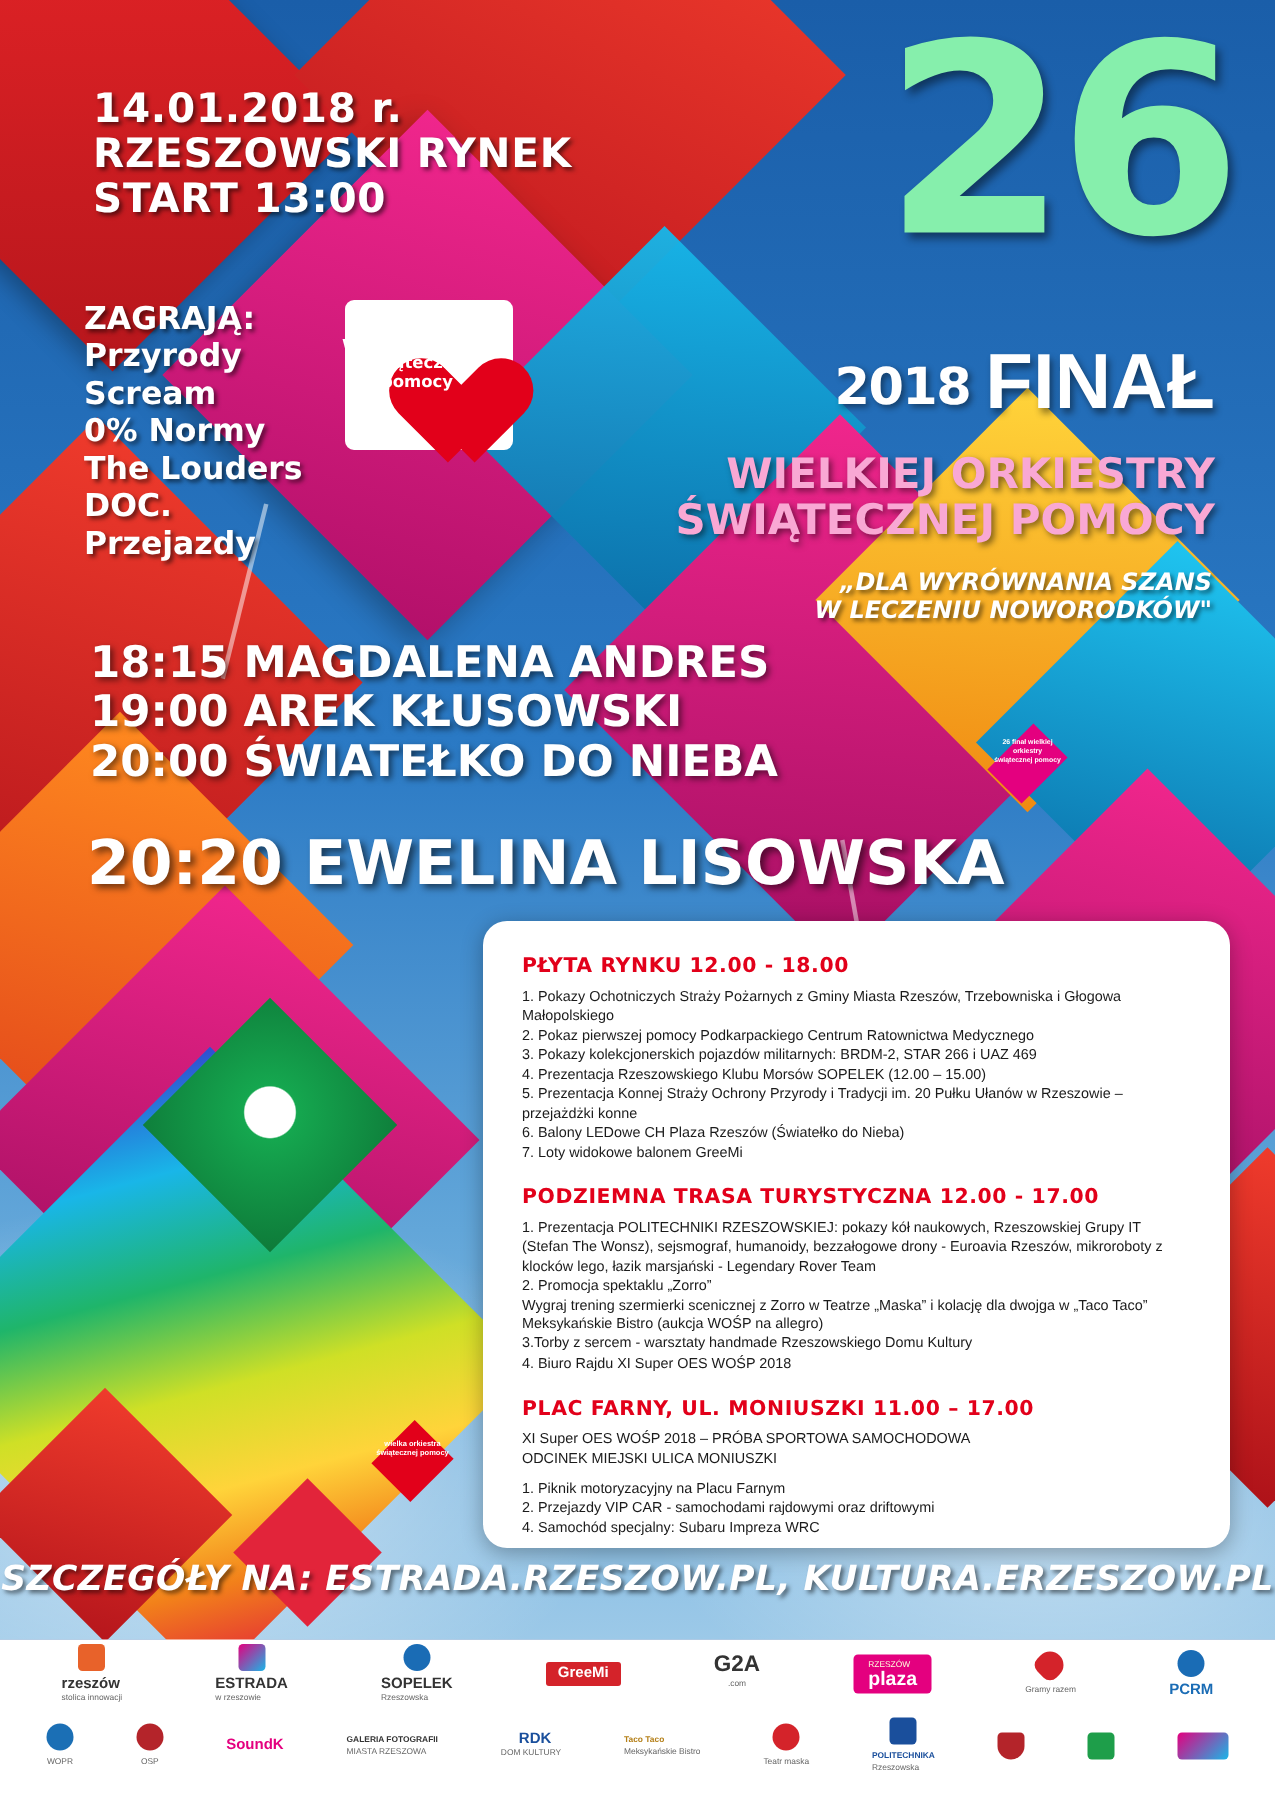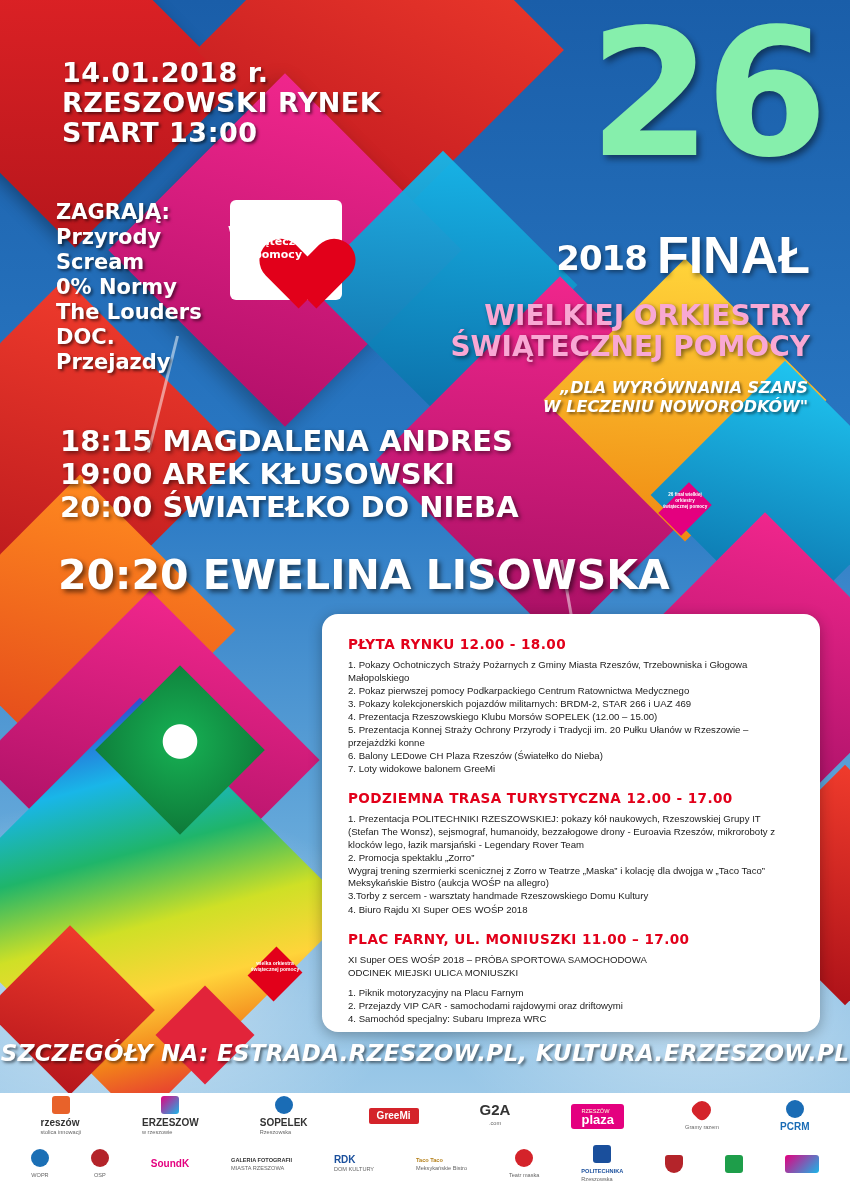--- a/index.html
+++ b/index.html
@@ -276,21 +276,21 @@
 
   <div class="sponsors">
     <div class="srow">
       <div class="logo">
         <span class="mark" style="background:#e8622a;"></span>
         <span><span class="big">rzeszów</span><br>
         <span class="sm">stolica innowacji</span></span>
       </div>
       <div class="logo">
         <span class="mark" style="background:linear-gradient(135deg,#e4007f,#19b6e8);"></span>
-        <span><span class="big">ERZESZOW</span><br>
+        <span><span class="big">ESTRADA</span><br>
         <span class="sm">w rzeszowie</span></span>
       </div>
       <div class="logo">
         <span class="mark" style="background:#1a6cb5;border-radius:50%;"></span>
         <span><span class="big">SOPELEK</span><br>
         <span class="sm">Rzeszowska</span></span>
       </div>
       <div class="logo" style="background:#d4232a;color:#fff;padding:3px 8px;border-radius:2px;">
         <span class="big">GreeMi</span>
       </div>
@@ -322,21 +322,21 @@
         <span class="sm">OSP</span>
       </div>
       <div class="logo">
         <span class="big" style="color:#e4007f;">SoundK</span>
       </div>
       <div class="logo">
         <span><span class="sm" style="color:#333;font-weight:bold;">GALERIA FOTOGRAFII</span><br>
         <span class="sm">MIASTA RZESZOWA</span></span>
       </div>
       <div class="logo">
-        <span><span class="big" style="color:#1a4f9c;">RDK</span><br>
+        <span><span class="big" style="color:#1a4f9c;margin-left:12px;">RDK</span><br>
         <span class="sm">DOM KULTURY</span></span>
       </div>
       <div class="logo">
         <span><span class="sm" style="color:#b5801a;font-weight:bold;">Taco Taco</span><br>
         <span class="sm">Meksykańskie Bistro</span></span>
       </div>
       <div class="logo">
         <span class="mark" style="background:#d4232a;border-radius:50%;"></span>
         <span class="sm">Teatr maska</span>
       </div>

